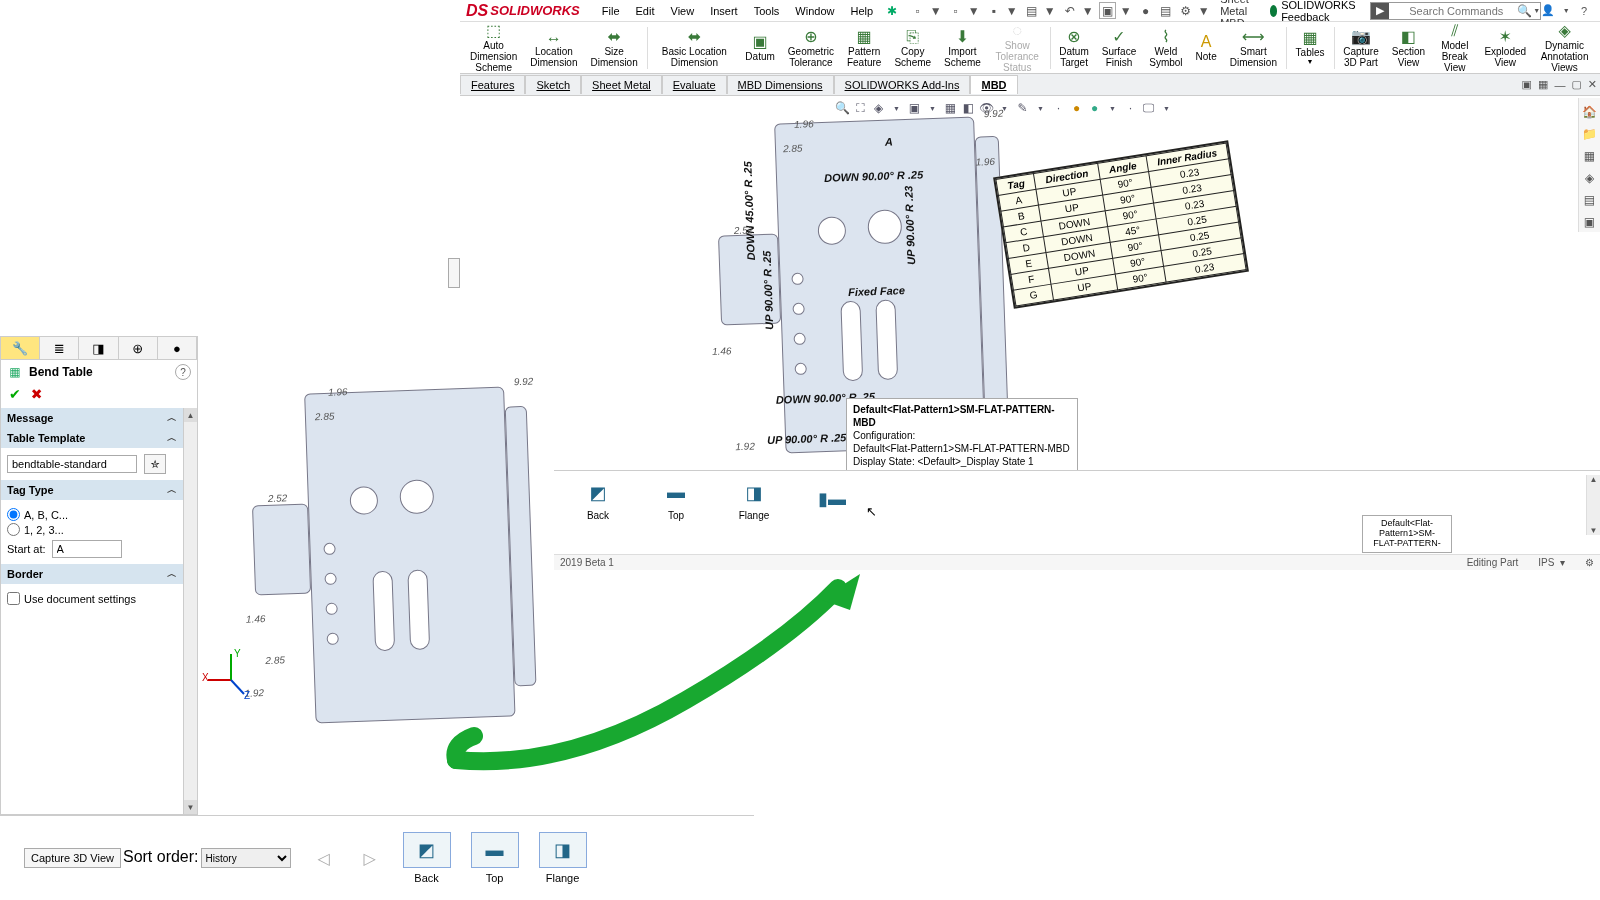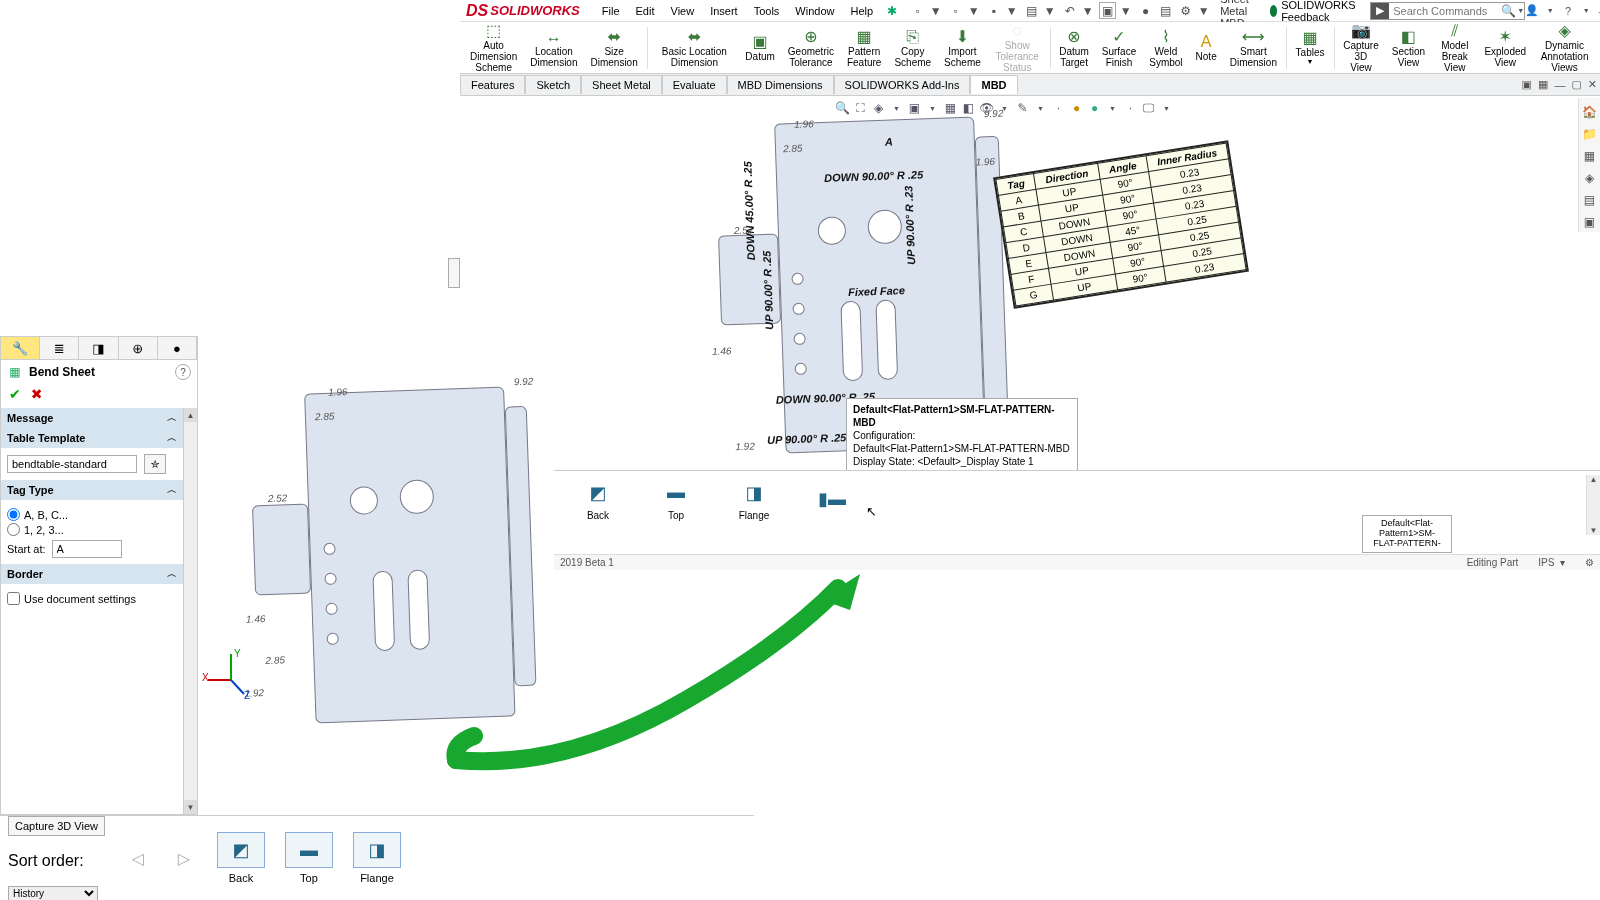--- a/index.html
+++ b/index.html
@@ -13,35 +13,35 @@
 .menubar .menus span { padding: 2px 8px; cursor: pointer; }
 .menubar .pin { margin: 0 6px; color: #0a6; font-size: 12px; }
 .menubar .tb-icons { display: flex; gap: 3px; align-items: center; margin-left: 6px; }
 .menubar .tb-icons span { width: 17px; height: 17px; display: inline-flex; align-items: center; justify-content: center; font-size: 12px; color: #555; cursor: pointer; }
 .menubar .caret { font-size: 7px; color: #555; margin-left: -2px; }
 .docname { margin: 0 8px; color: #333; }
 .feedback { display: flex; align-items: center; gap: 4px; margin: 0 6px; }
 .feedback .gicon { width: 12px; height: 12px; border-radius: 50%; background: #0a7a3a; display: inline-block; }
 .search { display: flex; align-items: center; border: 1px solid #999; height: 18px; margin-left: 4px; }
 .search .sicn { width: 18px; background: #555; color: #fff; display: inline-flex; align-items: center; justify-content: center; height: 100%; font-size: 11px; }
-.search input { border: none; width: 110px; padding: 0 4px; font-size: 11px; outline: none; }
+.search input { border: none; width: 110px; padding: 0 4px; font-size: 11px; outline: none; margin-left: 16px; }
 .search .mag { width: 20px; display: inline-flex; align-items: center; justify-content: center; color: #555; font-size: 12px; }
 .winctrls { display: flex; gap: 4px; margin-left: auto; margin-right: 6px; align-items: center; }
 .winctrls span { width: 14px; height: 14px; display: inline-flex; align-items: center; justify-content: center; font-size: 11px; color: #555; cursor: pointer; }
 
 
 .ribbon { position: absolute; top: 22px; left: 460px; right: 0; height: 52px; background: #fff; border-bottom: 1px solid #ccc; display: flex; align-items: center; gap: 1px; padding: 2px 4px; }
 .ribbon .cmd { display: flex; flex-direction: column; align-items: center; justify-content: center; padding: 1px 6px; cursor: pointer; text-align: center; height: 48px; font-size: 10px; line-height: 1.1; }
 .ribbon .cmd.disabled { color: #aaa; }
 .ribbon .cmd .ci { font-size: 16px; color: #3a7a3a; height: 18px; }
 .ribbon .sep { width: 1px; height: 42px; background: #ddd; margin: 0 2px; }
 
 
 .rtabs { position: absolute; top: 74px; left: 460px; right: 0; height: 22px; display: flex; align-items: center; background: #eef0f2; border-bottom: 1px solid #ccc; }
-.rtabs .tab { padding: 3px 10px; border: 1px solid #ccc; border-bottom: none; background: #eef0f2; cursor: pointer; font-size: 11px; }
+.rtabs .tab { padding: 3px 10px; border: 1px solid #ccc; border-bottom: none; background: #eef0f2; cursor: pointer; font-size: 11px; text-decoration: underline; }
 .rtabs .tab.active { background: #fff; font-weight: bold; }
 .rtabs .spacer { flex: 1; }
 .rtabs .wc { padding: 0 3px; font-size: 11px; color: #555; cursor: pointer; }
 
 
 .hud { position: absolute; top: 98px; left: 834px; height: 20px; display: flex; align-items: center; gap: 1px; }
 .hud span { width: 17px; height: 17px; display: inline-flex; align-items: center; justify-content: center; font-size: 12px; color: #556; cursor: pointer; }
 .hud .c { font-size: 7px; }
 
 
@@ -67,21 +67,21 @@
 .prop .sh { background: #d6e4ef; padding: 3px 6px; font-weight: bold; font-size: 11px; display: flex; align-items: center; }
 .prop .sh .chev { margin-left: auto; font-size: 10px; color: #444; }
 .prop .msg { background: #ffff99; padding: 6px; font-size: 10px; line-height: 1.25; }
 .prop .sc { padding: 6px; font-size: 11px; }
 .prop input[type=text] { border: 1px solid #aaa; padding: 2px 4px; font-size: 11px; }
 .prop .browse { width: 22px; height: 20px; border: 1px solid #aaa; display: inline-flex; align-items: center; justify-content: center; margin-left: 4px; cursor: pointer; background: #f6f6f6; }
 .prop label { display: flex; align-items: center; gap: 4px; font-size: 11px; margin: 2px 0; }
 
 
 .viewsbar { position: absolute; left: 0; bottom: 0; right: 846px; height: 85px; background: #fff; border-top: 1px solid #ccc; display: flex; align-items: center; padding: 4px 8px; gap: 20px; }
-.viewsbar .cap { display: flex; flex-direction: column; gap: 16px; }
+.viewsbar .cap { display: flex; flex-direction: row; gap: 2px; margin-left: 16px; }
 .viewsbar .cap button { border: 1px solid #aaa; background: #f6f6f6; padding: 3px 6px; font-size: 11px; cursor: pointer; }
 .viewsbar .cap .so { font-size: 16px; }
 .viewsbar select { border: 1px solid #aaa; font-size: 10px; width: 90px; }
 .viewsbar .thumb { display: flex; flex-direction: column; align-items: center; gap: 4px; cursor: pointer; }
 .viewsbar .thumb .timg { width: 48px; height: 36px; background: #eef5f8; border: 1px solid #8ad; display: flex; align-items: center; justify-content: center; font-size: 18px; color: #268; }
 .viewsbar .navthumb { width: 26px; height: 26px; display: flex; align-items: center; justify-content: center; color: #aaa; font-size: 16px; }
 
 
 .uviewsbar { position: absolute; left: 554px; right: 0; top: 470px; height: 88px; background: #fff; border-top: 1px solid #ccc; border-bottom: 1px solid #ccc; }
 .uviewsbar .row1 { display: flex; align-items: center; gap: 30px; padding: 4px 20px; height: 56px; }
@@ -261,21 +261,21 @@
   <div class="sep"></div>
   <div class="cmd">
       <span class="ci">▦</span>
       <span>Tables</span>
       <span style="font-size:7px">▼</span>
     </div>
   <div class="sep"></div>
   <div class="cmd">
       <span class="ci">📷</span>
       <span>Capture</span>
-      <span>3D View</span>
+      <span>3D Part</span>
     </div>
   <div class="cmd">
       <span class="ci">◧</span>
       <span>Section</span>
       <span>View</span>
     </div>
   <div class="cmd">
       <span class="ci">⫽</span>
       <span>Model</span>
       <span>Break View</span>
@@ -472,21 +472,21 @@
 <div class="prop">
   <div class="icnrow">
     <span style="background:#ffe680">🔧</span>
     <span>≣</span>
     <span>◨</span>
     <span>⊕</span>
     <span>●</span>
   </div>
   <div class="titlerow">
     <span class="ticn">▦</span>
-    <b>Bend Sheet</b>
+    <b>Bend Table</b>
     <span class="help">?</span>
   </div>
   <div class="okrow">
     <span class="ok">✔</span>
     <span class="cancel">✖</span>
   </div>
   <div class="body">
     <div class="sbar">
         <div class="arrup">▲</div>
         <div class="arrdn">▼</div>

